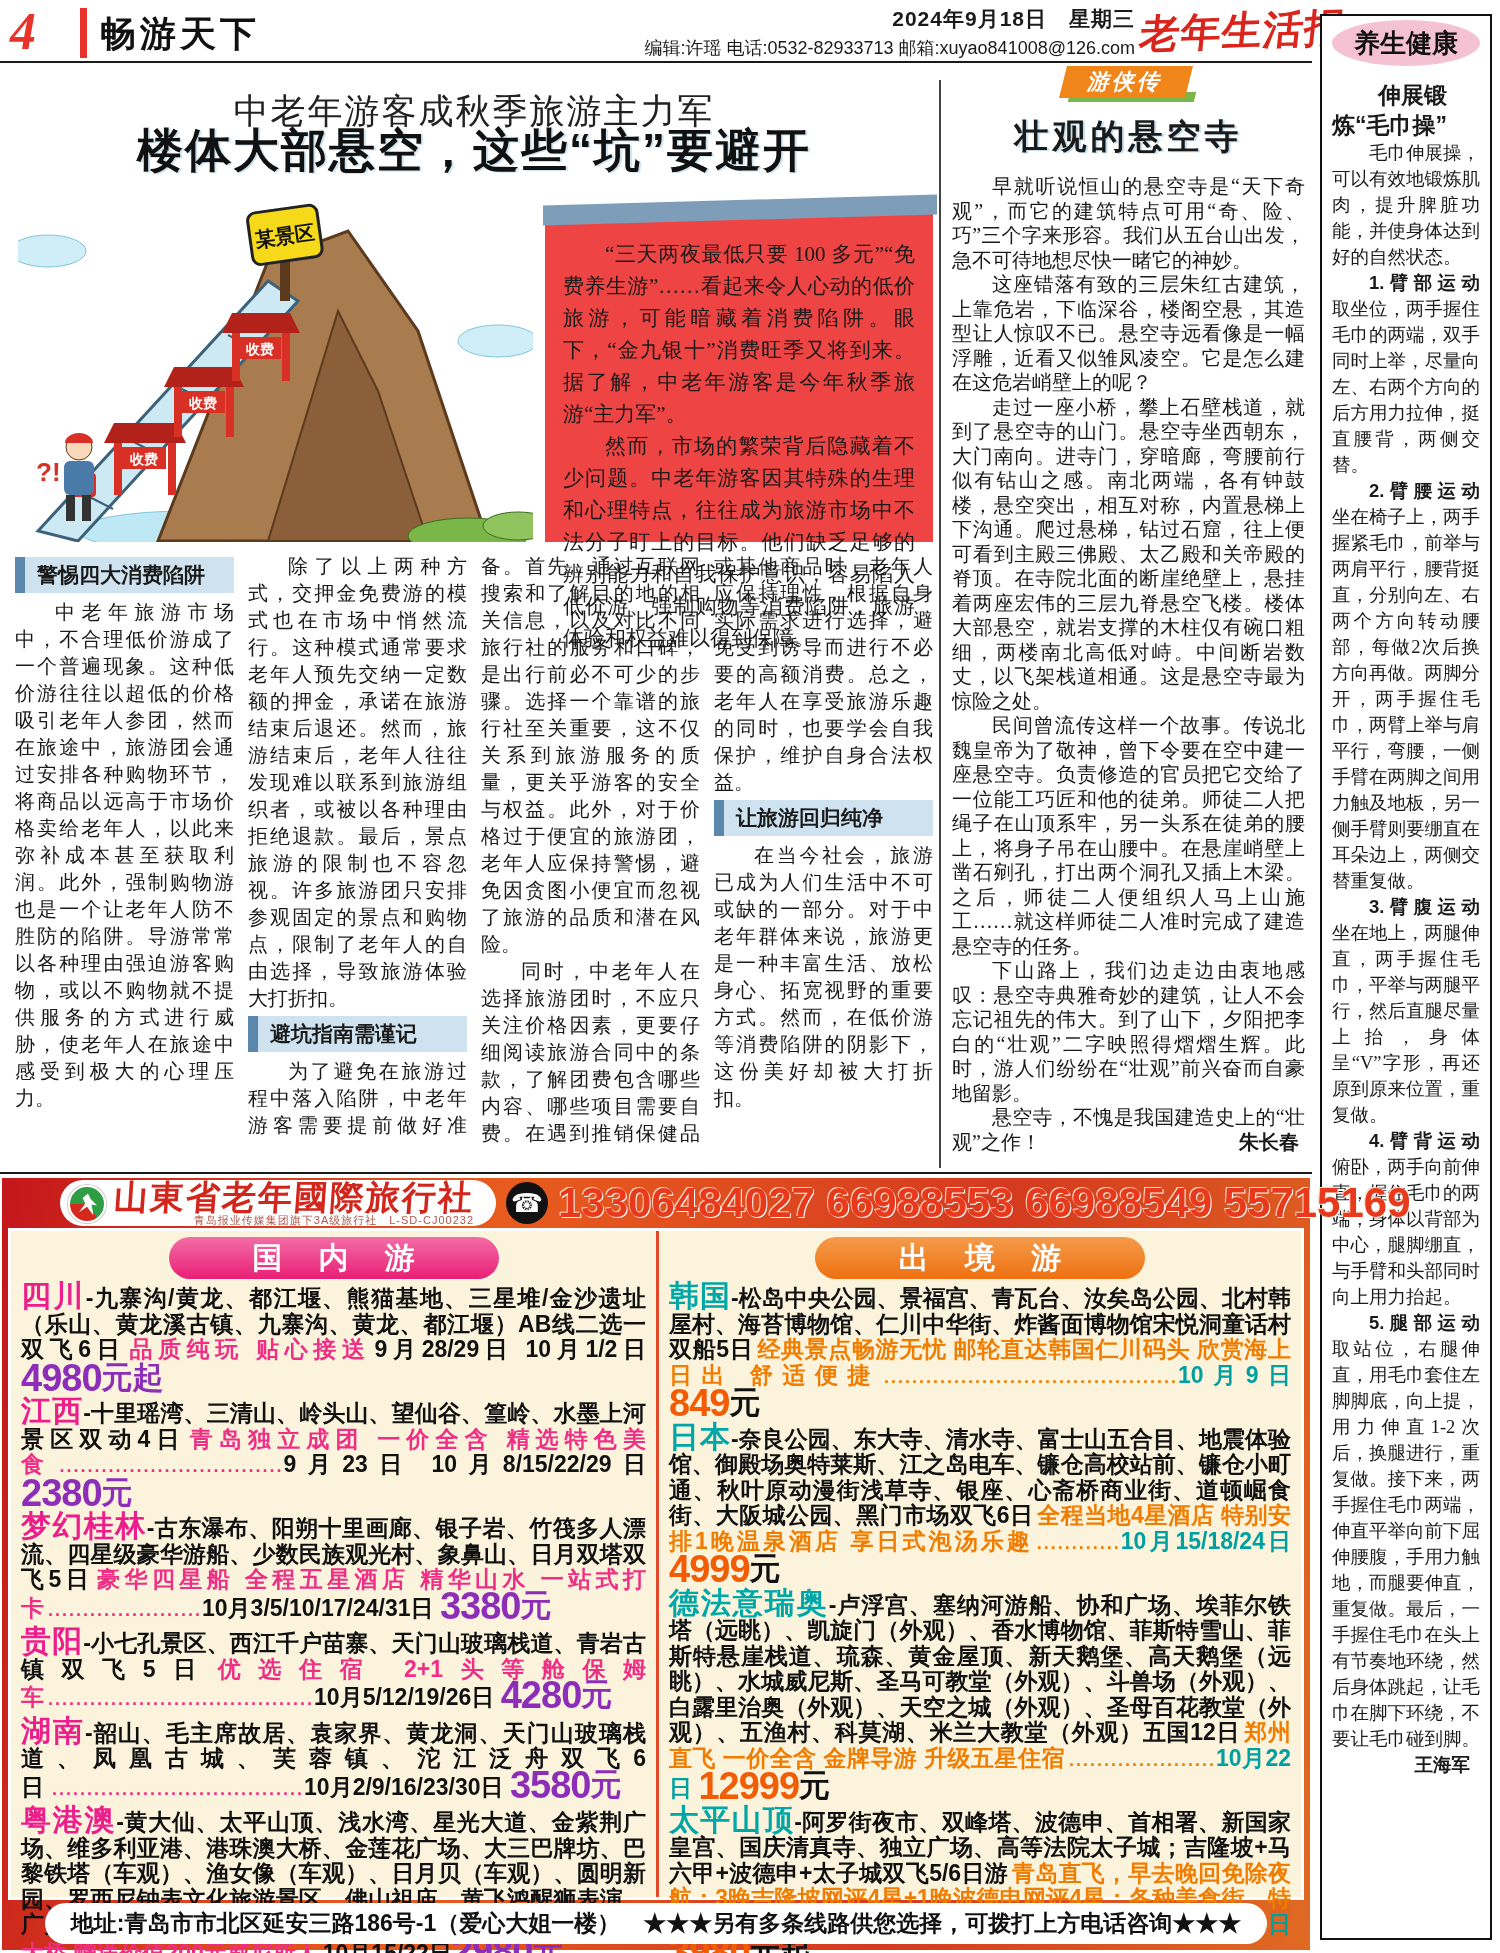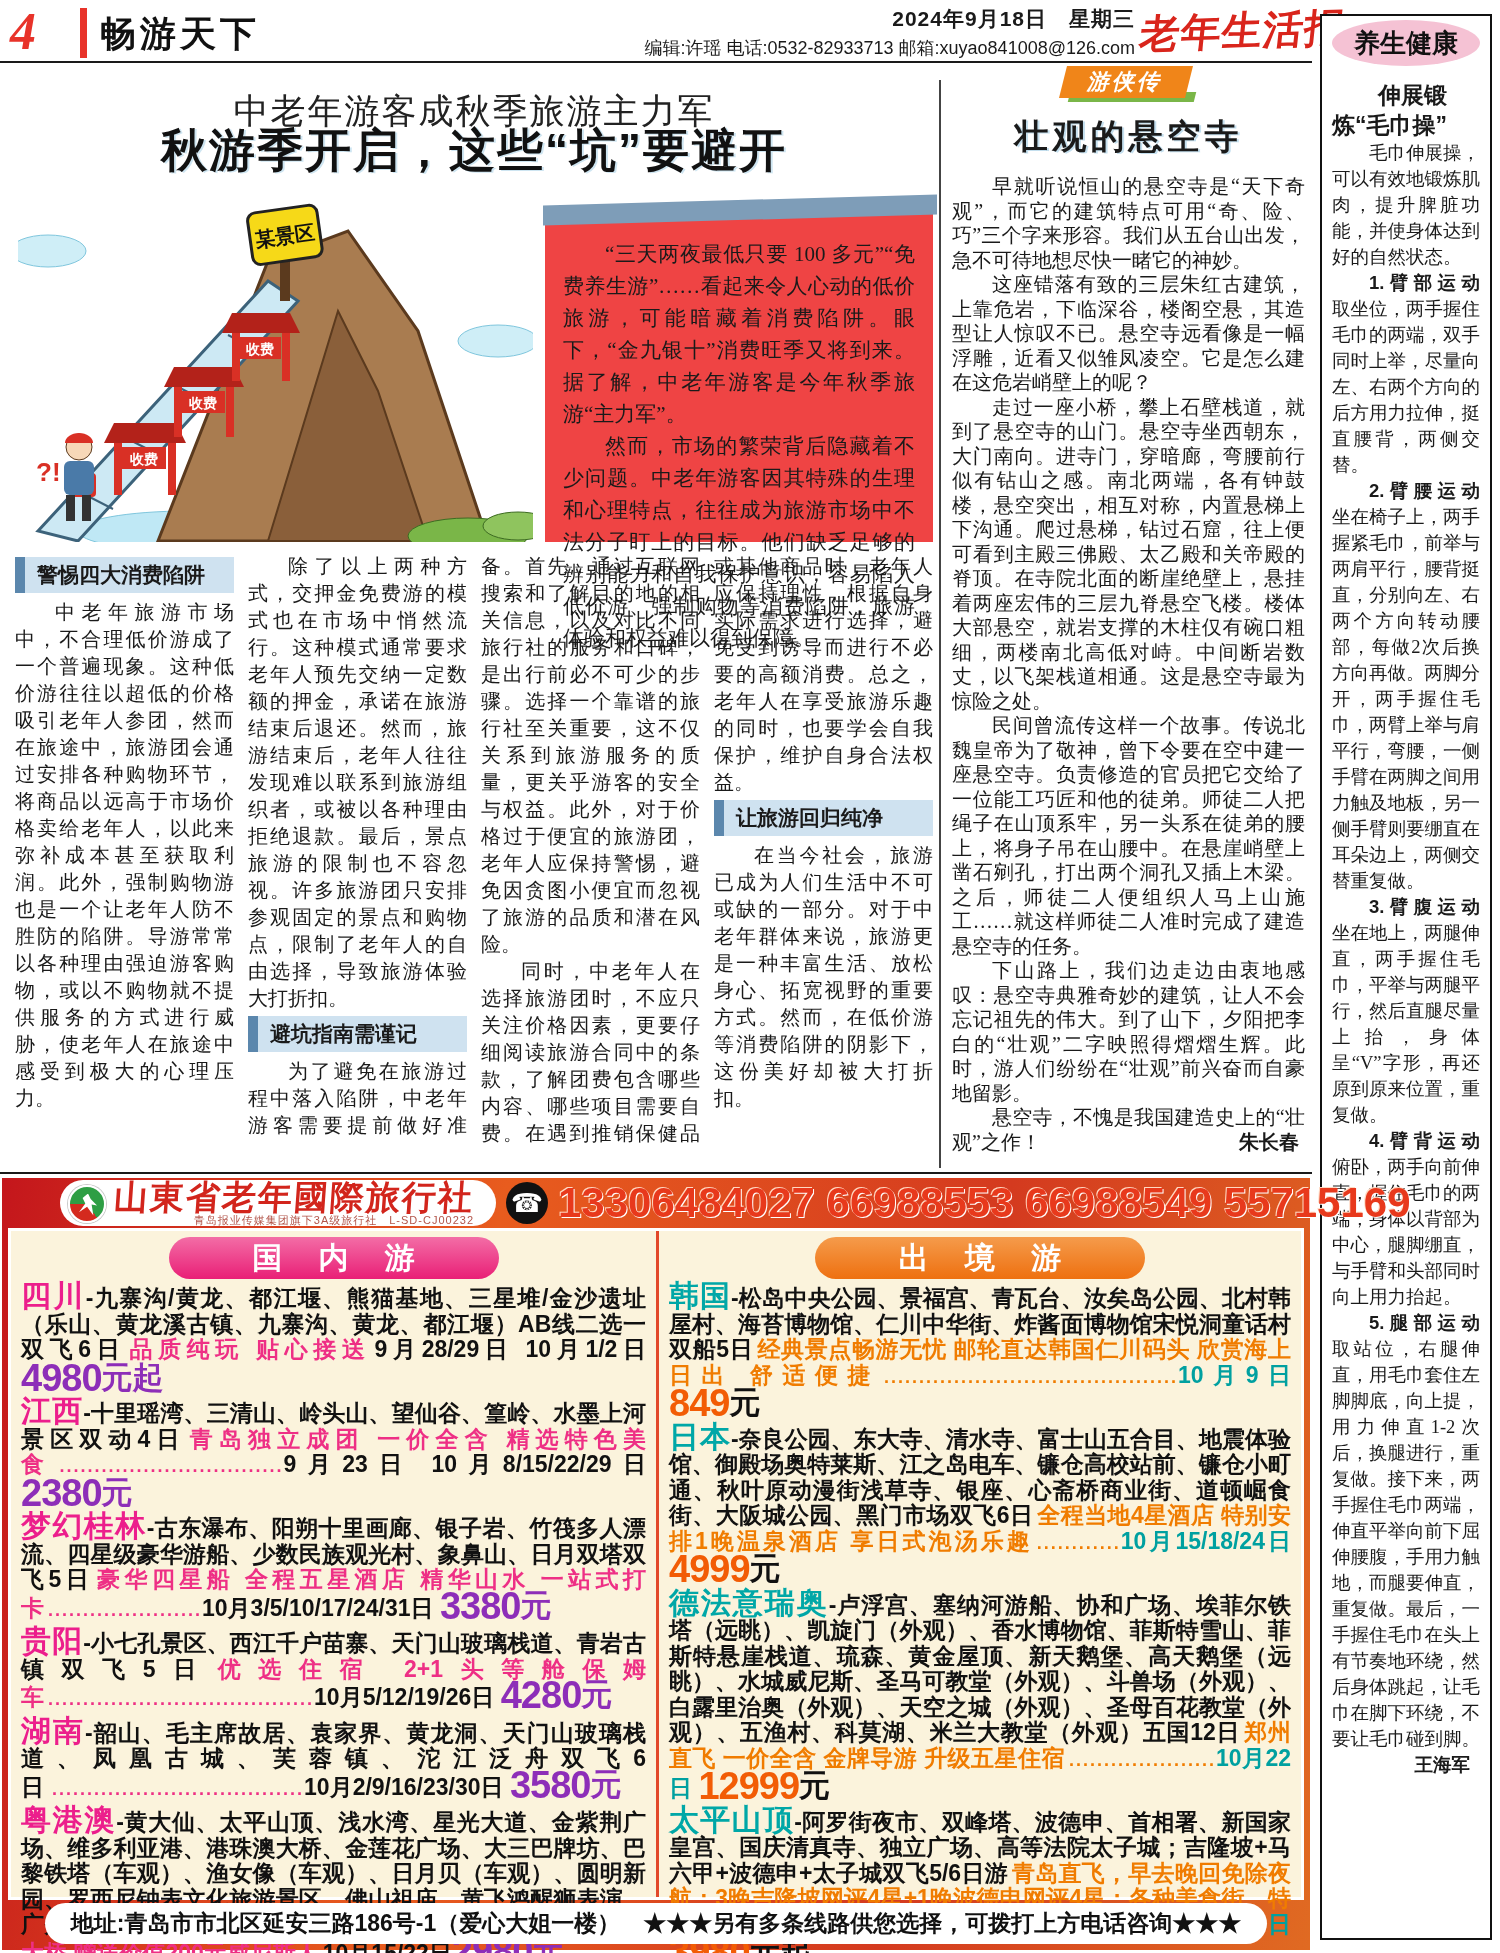--- a/index.html
+++ b/index.html
@@ -119,21 +119,21 @@
   <div class="abs pagebar"></div>
   <div class="abs section-name">畅游天下</div>
   <div class="abs dateblock">
     <div class="d1">2024年9月18日　星期三</div>
     <div class="d2">编辑:许瑶 电话:0532-82933713 邮箱:xuyao841008@126.com</div>
   </div>
   <div class="abs masthead">老年生活报</div>
   <div class="abs header-rule"></div>
 
   <div class="abs kicker">中老年游客成秋季旅游主力军</div>
-  <h1 class="abs main-title">秋游季开启，这些“坑”要避开</h1>
+  <h1 class="abs main-title">楼体大部悬空，这些“坑”要避开</h1>
 
   <div class="abs cartoon">
     <svg viewBox="0 0 515 350">
       <ellipse cx="30" cy="60" rx="38" ry="16" fill="#cfeef7" stroke="#7fc6dd"></ellipse>
       <ellipse cx="480" cy="150" rx="40" ry="16" fill="#cfeef7" stroke="#7fc6dd"></ellipse>
       <ellipse cx="320" cy="330" rx="90" ry="22" fill="#bfe8f5" stroke="#7fc6dd"></ellipse>
       <ellipse cx="170" cy="340" rx="110" ry="20" fill="#bfe8f5" stroke="#7fc6dd"></ellipse>
       <polygon points="140,350 250,70 330,40 400,140 470,350" fill="#a97c50" stroke="#5b3a1e" stroke-width="3"></polygon>
       <polygon points="250,350 320,120 360,200 410,350" fill="#8a5f3a" stroke="#5b3a1e" stroke-width="2"></polygon>
       <polygon points="20,340 250,90 280,110 60,350" fill="#cde9f4" stroke="#3c627a" stroke-width="3"></polygon>

